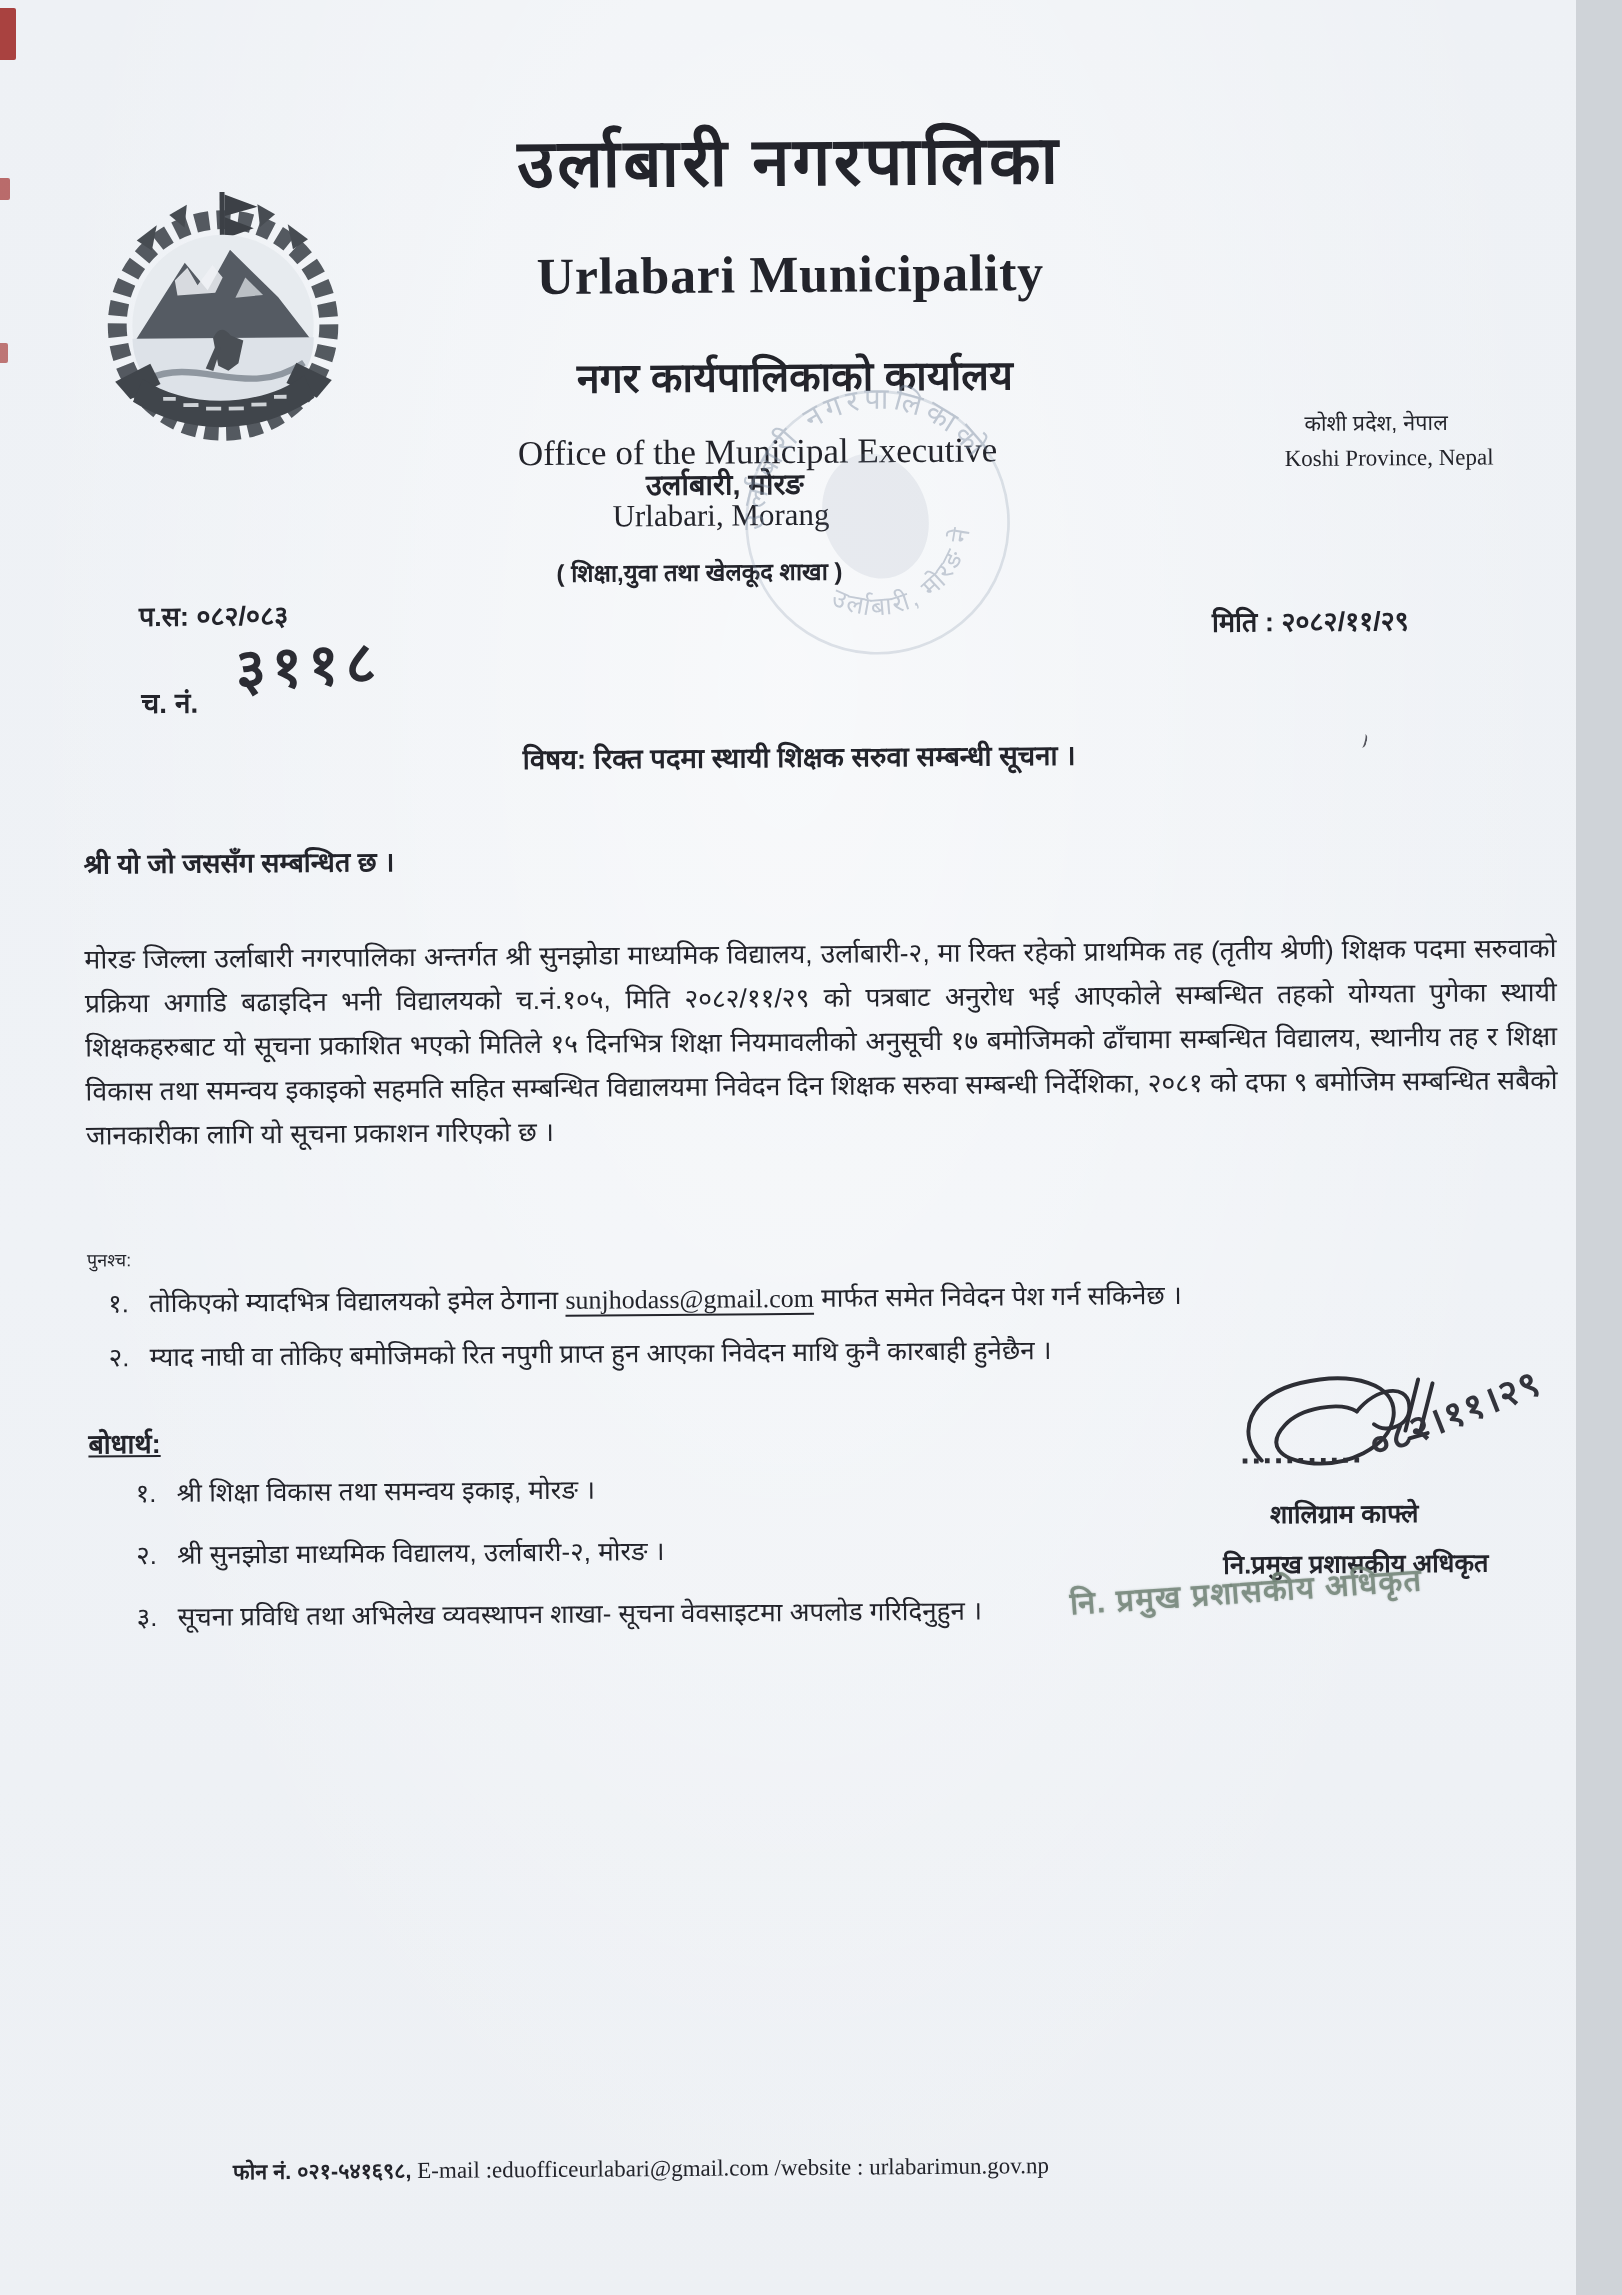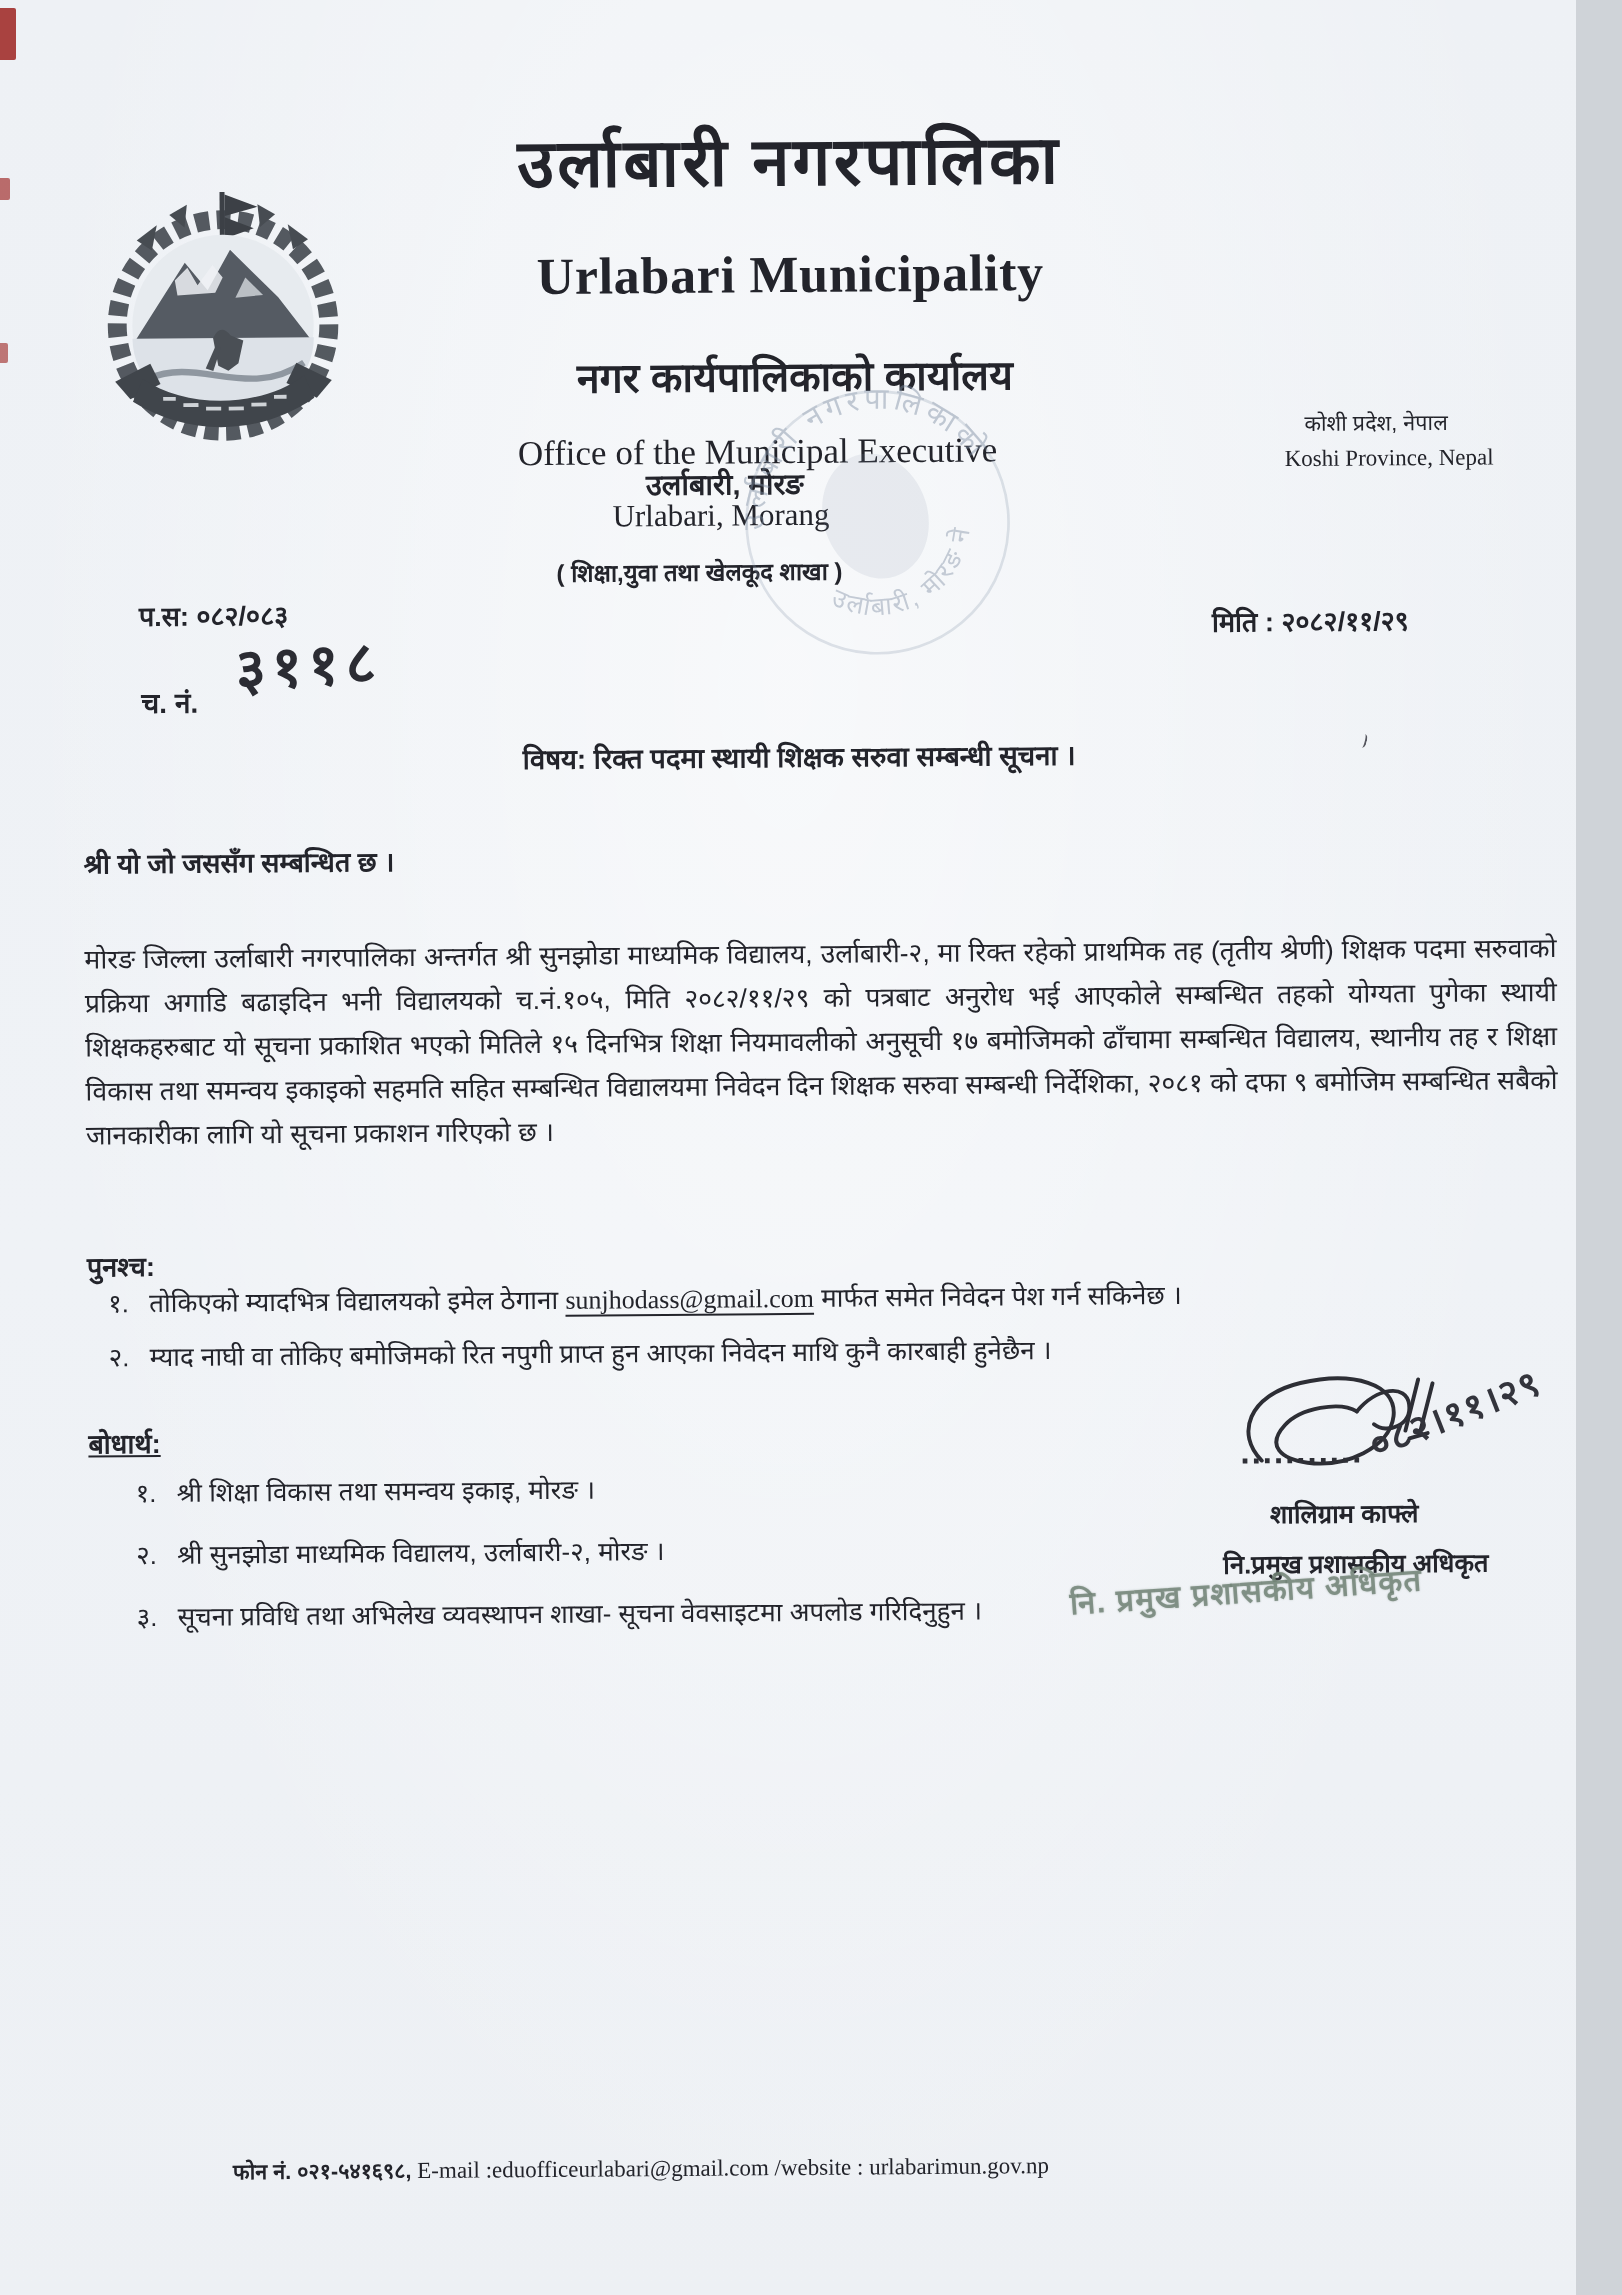--- a/index.html
+++ b/index.html
@@ -47,21 +47,21 @@
   .dispatch-no{left:230px;top:620px;font-size:58px;font-weight:600;letter-spacing:6.5px;transform:rotate(-3deg);color:#2b2c33;}
   .date{left:1207px;top:606px;font-size:27px;font-weight:bold;}
 
   .subject{top:738px;font-size:27.5px;font-weight:bold;transform:translateX(5.2px);}
   .subject-speck{left:1352px;top:738px;width:6.5px;height:14.4px;border-right:2.6px solid #55565e;border-radius:40%;transform:rotate(14deg);}
 
   .salutation{left:77px;top:839px;font-size:27px;font-weight:bold;}
 
   .body-par{left:77px;top:932px;width:1472px;font-size:26.5px;line-height:44px;text-align:justify;font-weight:500;}
 
-  .ps-head{left:77px;top:1242px;font-size:27px;font-weight:bold;}
+  .ps-head{left:77px;top:1242px;font-size:18px;font-weight:normal;}
   .ps-list{left:98px;top:1280px;width:1440px;font-size:26px;}
   .list-row{display:flex;margin-bottom:17px;line-height:37px;}
   .list-row .num{width:41px;flex:0 0 41px;}
   .email{font-family:"Liberation Serif","DejaVu Serif",serif;text-decoration:underline;text-underline-offset:5.9px;}
 
   
   .sig-svg{left:1211px;top:1366px;width:314px;height:131px;}
   .sig-dots{left:1229px;top:1437px;font-size:33px;font-weight:bold;letter-spacing:2px;color:#2e2f36;}
   .sig-date{left:1353px;top:1392px;font-size:37px;font-weight:600;color:#33343c;transform:rotate(-21deg);letter-spacing:2px;}
   .sig-name{left:1258px;top:1500px;font-size:25.5px;font-weight:bold;}

